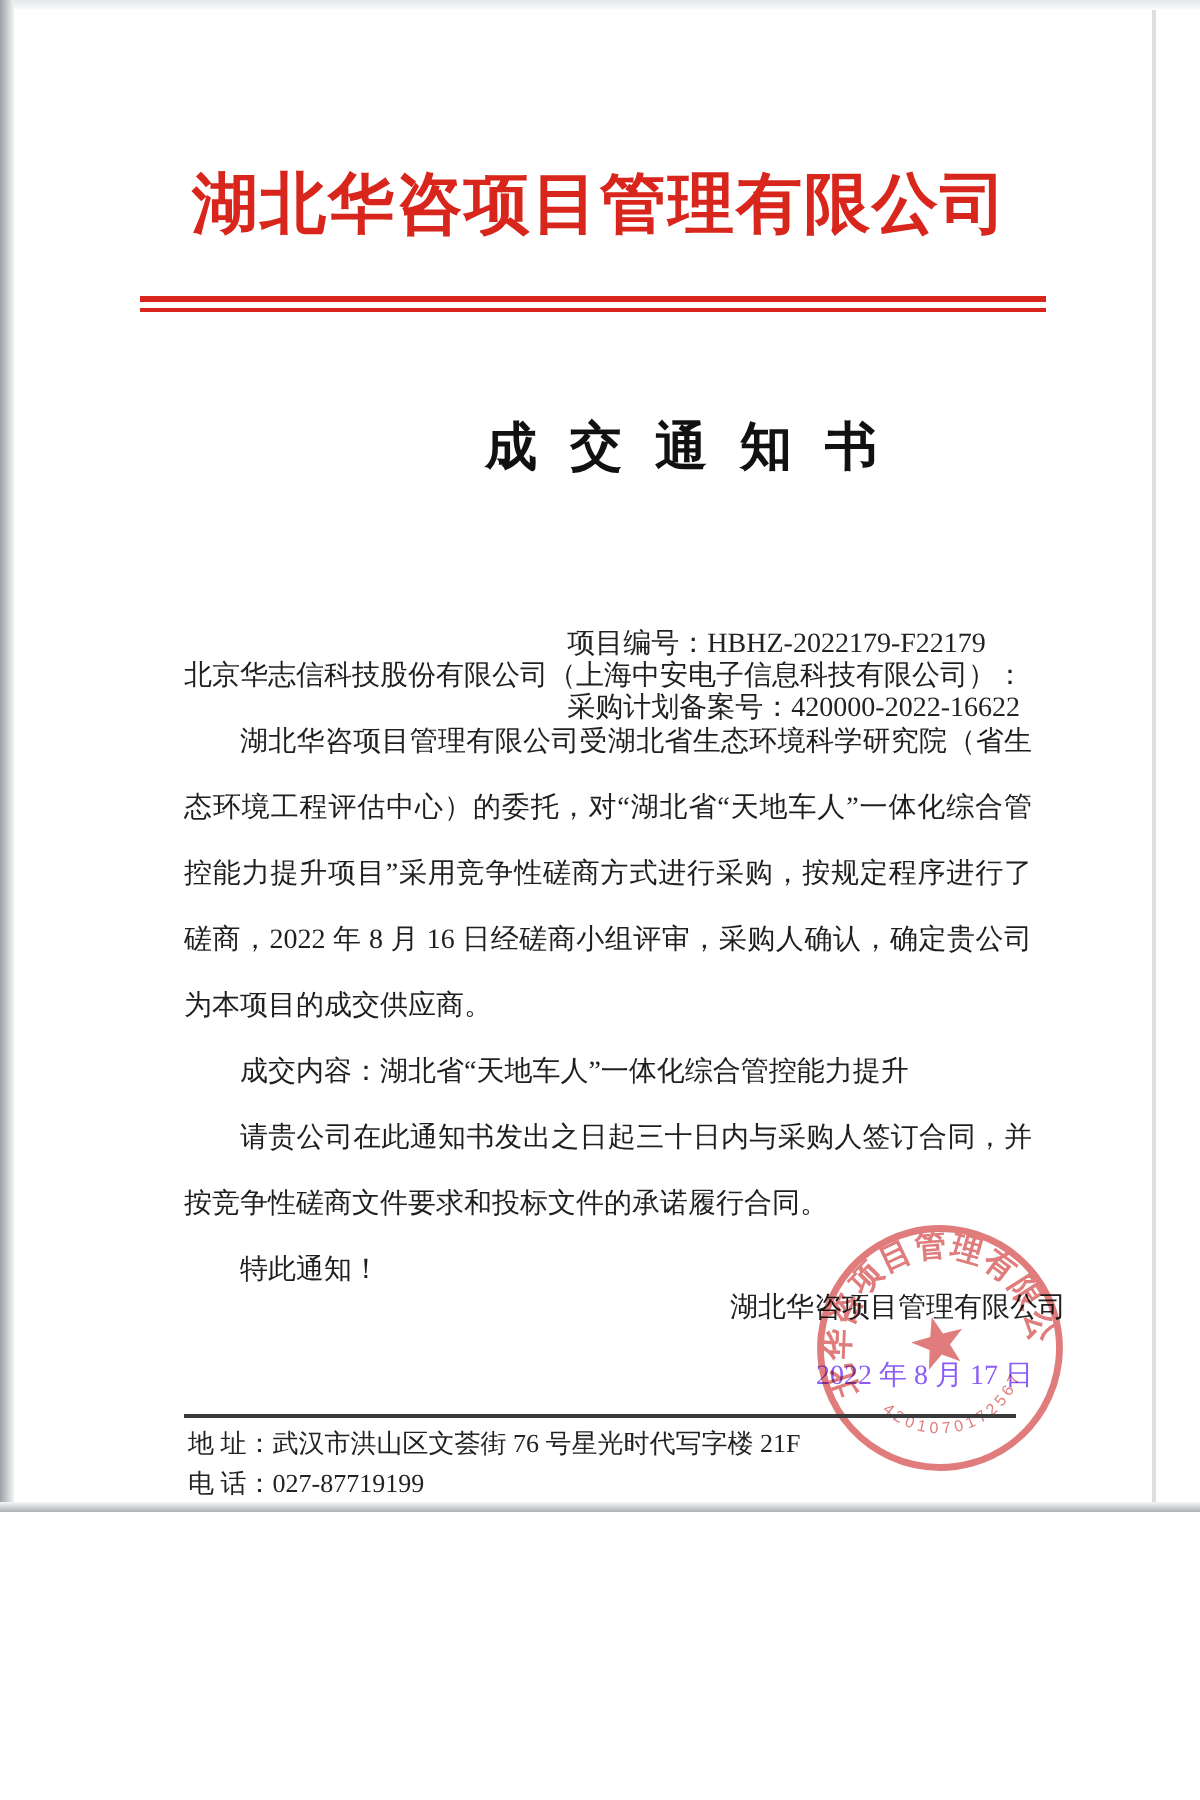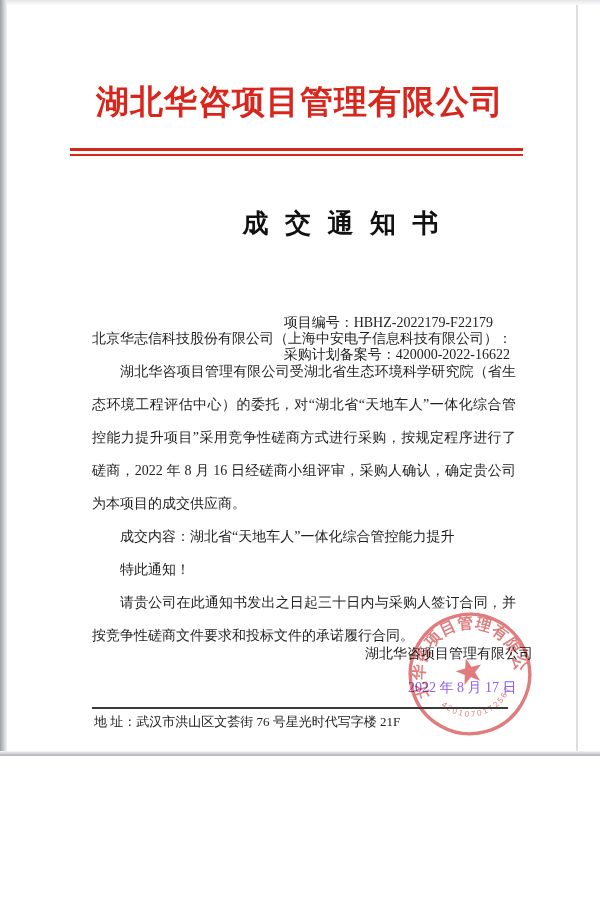--- a/index.html
+++ b/index.html
@@ -73,22 +73,22 @@
 
   <div class="meta">
     <div><span>项目编号：</span><span>HBHZ-2022179-F22179</span></div>
     <div><span>采购计划备案号：</span><span>420000-2022-16622</span></div>
   </div>
 
   <div class="body-text">
     <p class="no-indent">北京华志信科技股份有限公司（上海中安电子信息科技有限公司）：</p>
     <p class="para">湖北华咨项目管理有限公司受湖北省生态环境科学研究院（省生态环境工程评估中心）的委托，对“湖北省“天地车人”一体化综合管控能力提升项目”采用竞争性磋商方式进行采购，按规定程序进行了磋商，2022 年 8 月 16 日经磋商小组评审，采购人确认，确定贵公司为本项目的成交供应商。</p>
     <p class="para">成交内容：湖北省“天地车人”一体化综合管控能力提升</p>
+    <p class="para">请贵公司在此通知书发出之日起三十日内与采购人签订合同，并按竞争性磋商文件要求和投标文件的承诺履行合同。</p>
     <p class="para">特此通知！</p>
-    <p class="para">请贵公司在此通知书发出之日起三十日内与采购人签订合同，并按竞争性磋商文件要求和投标文件的承诺履行合同。</p>
   </div>
 
   <div class="sig-company">湖北华咨项目管理有限公司</div>
   <div class="sig-date">2022 年 8 月 17 日</div>
 
   <div class="stamp">
     <svg viewBox="0 0 120 120" xmlns="http://www.w3.org/2000/svg">
       <defs>
         <path id="seal-arc-top" d="M 19.6 74.7 A 43 43 0 1 1 100.4 74.7" fill="none"></path>
         <path id="seal-arc-bottom" d="M 27.2 82.9 A 40 40 0 0 0 92.8 82.9" fill="none"></path>
@@ -100,14 +100,15 @@
       </text>
       <text font-size="7.5" letter-spacing="2" font-family="Liberation Sans, sans-serif">
         <textPath href="#seal-arc-bottom" startOffset="50%" text-anchor="middle">4201070172567</textPath>
       </text>
     </svg>
   </div>
 
   <div class="footer-rule"></div>
   <div class="footer">
     <div class="footer-row"><span>地 址：</span><span>武汉市洪山区文荟街 76 号星光时代写字楼 21F</span></div>
+    <div class="footer-row"><span>电 话：</span><span>027-87719199</span></div>
   </div>
 </div>
 
 </body></html>

